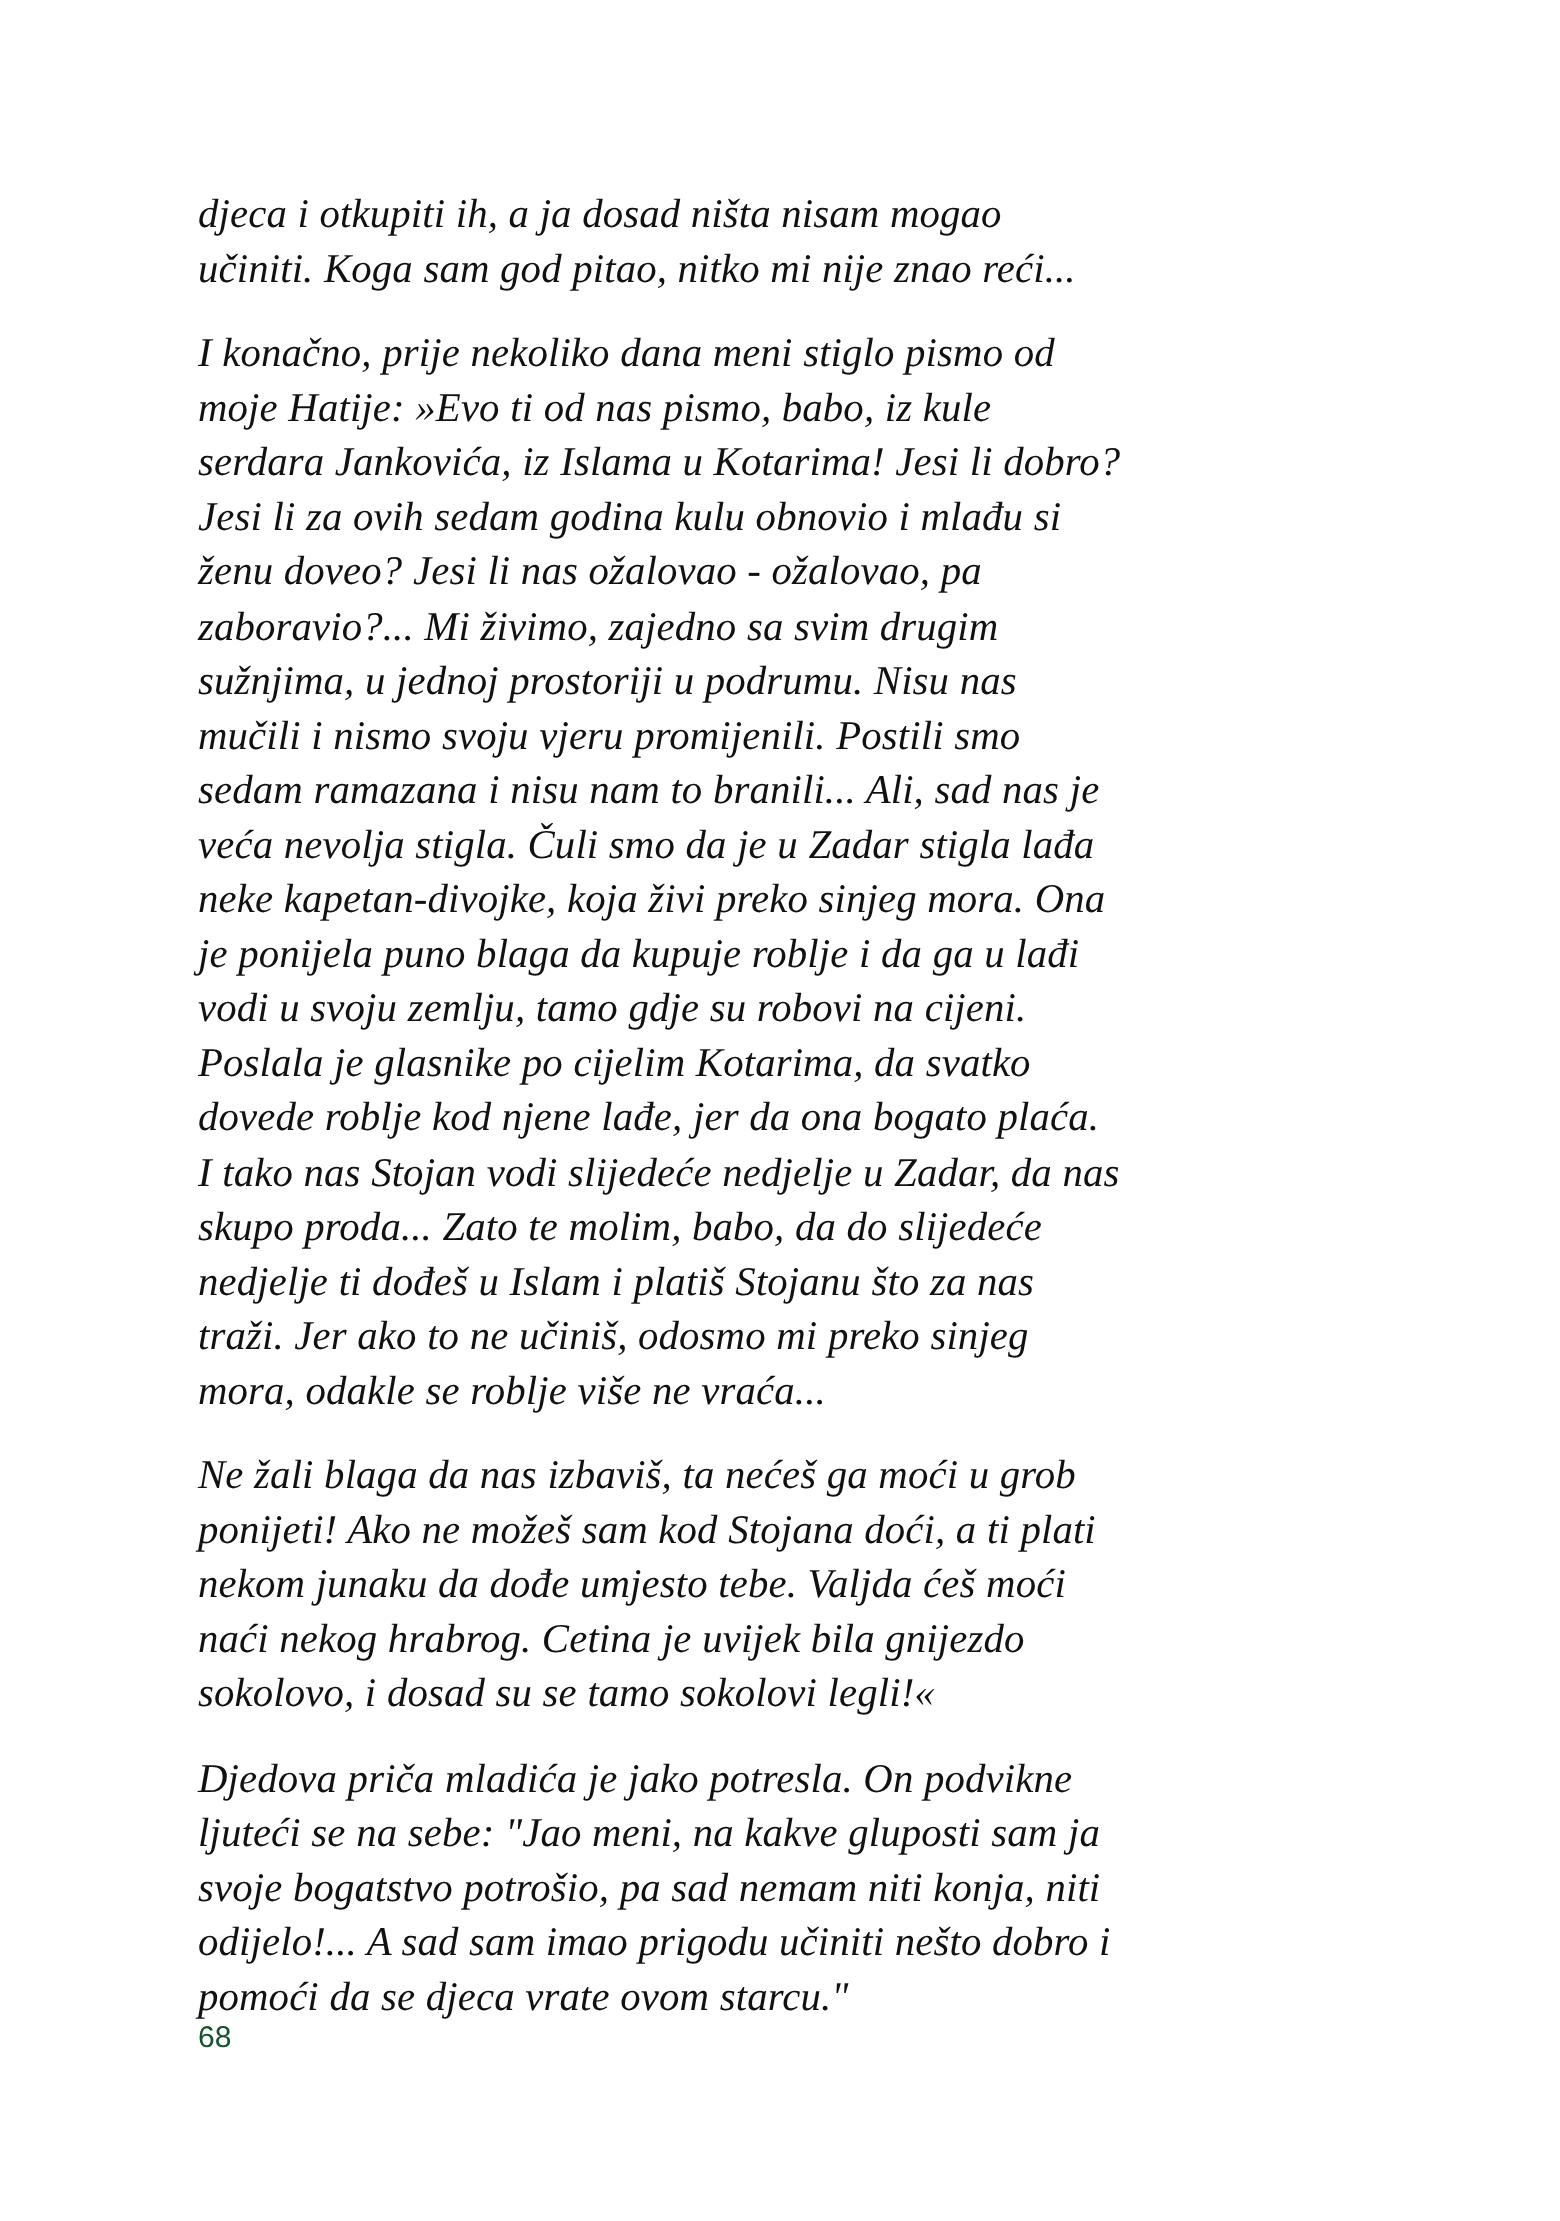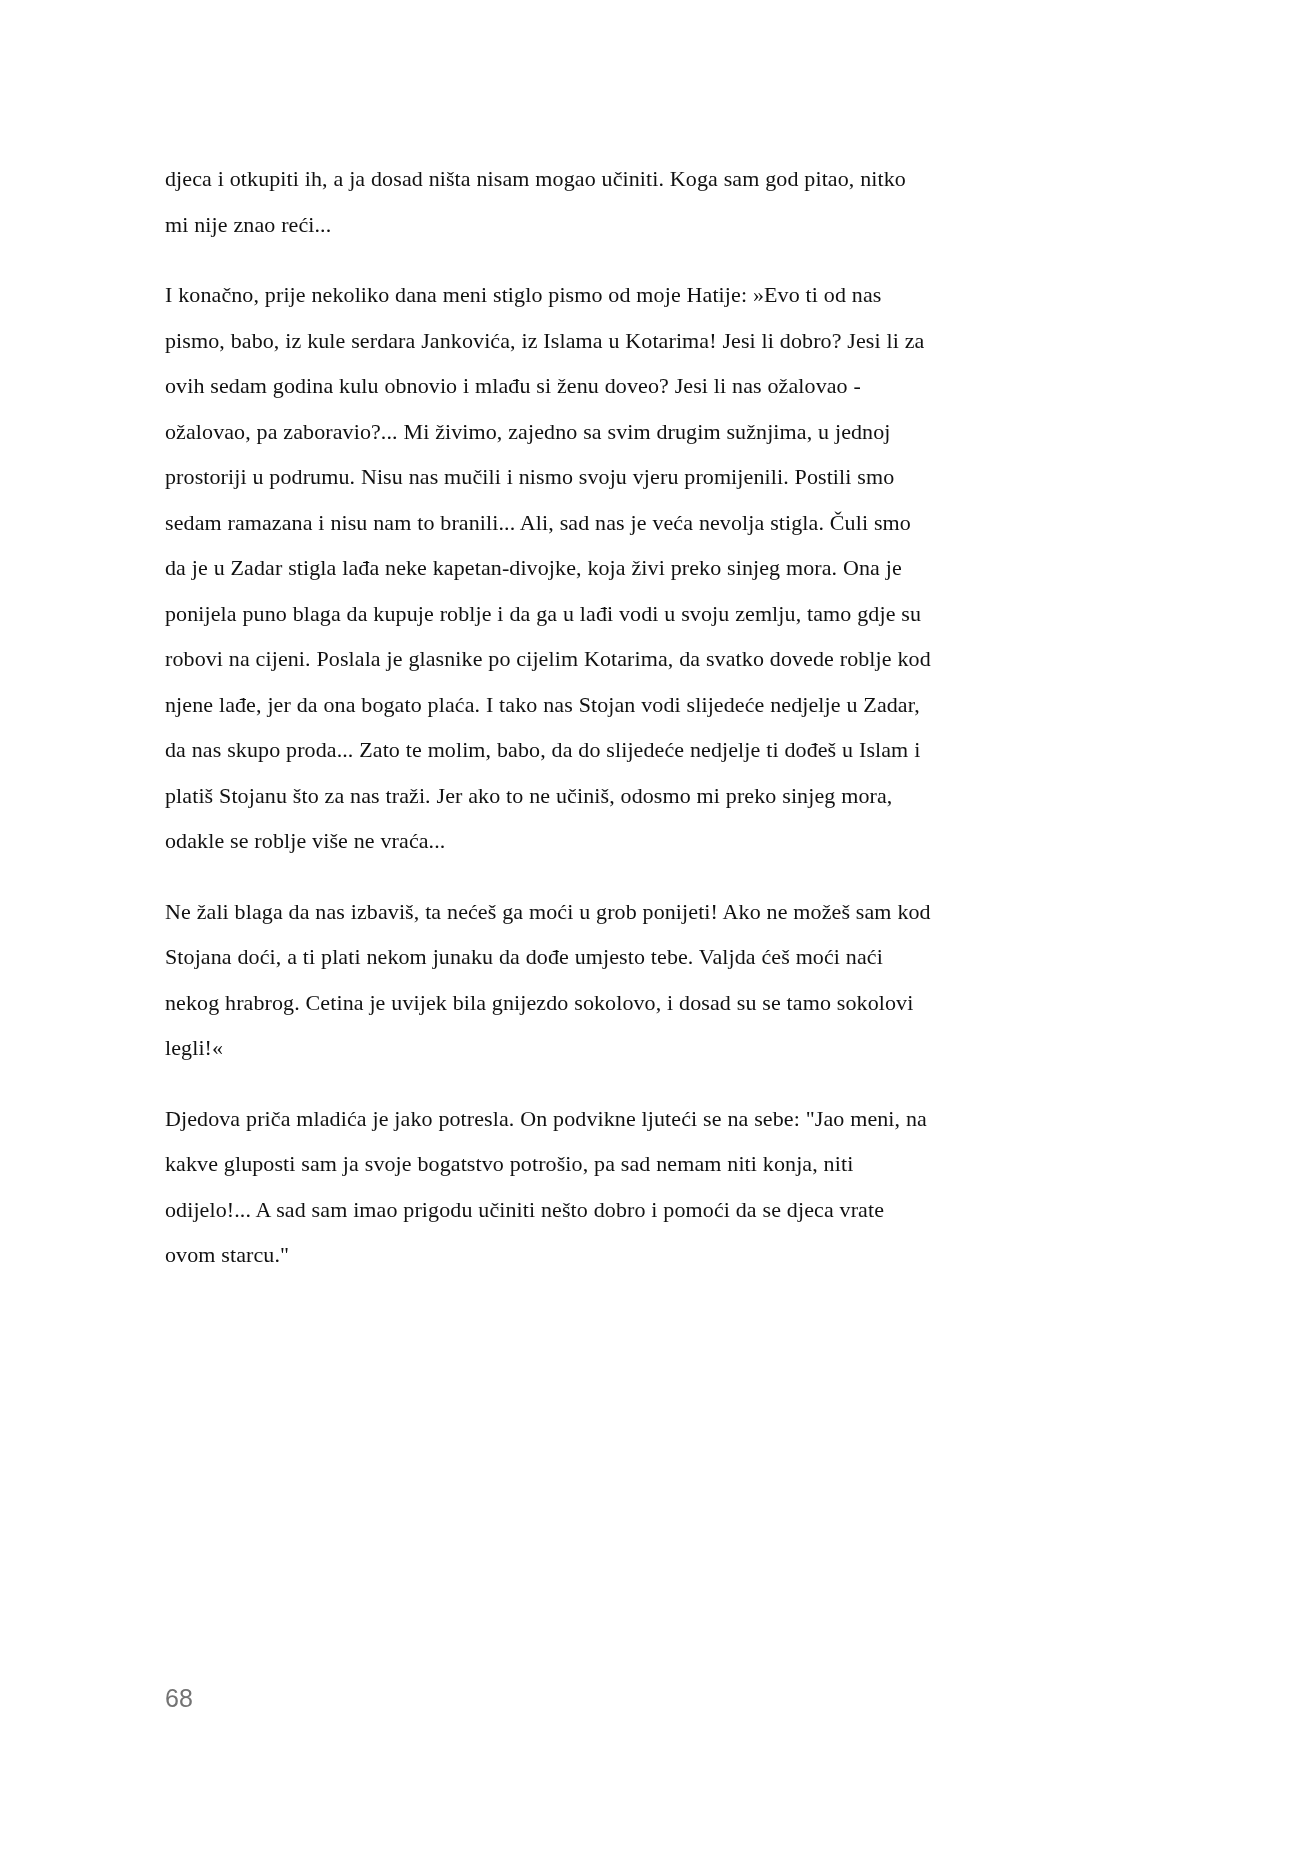--- a/index.html
+++ b/index.html
@@ -26,42 +26,43 @@
 
   .text-column {
     position: absolute;
     left: 165px;
     top: 156px;
     width: 770px;
   }
 
   .para {
     font-family: "Liberation Serif", "DejaVu Serif", serif;
-    font-size: 22px;
+    font-size: 34px;
     line-height: 45.5px;
     color: #111111;
     margin: 0 0 25px 0;
     text-align: left;
     letter-spacing: 0.1px;
     word-spacing: 0.2px;
+    font-style: italic;
     -webkit-font-smoothing: antialiased;
   }
 
   .para:last-of-type {
     margin-bottom: 16px;
   }
 
   .page-number {
     position: absolute;
     left: 165px;
     top: 1683px;
     font-family: "Liberation Sans", "DejaVu Sans", sans-serif;
     font-size: 25px;
     line-height: 30px;
-    color: #737373;
+    color: #14532d;
   }
 </style>
 </head>
 <body>
 
 <div class="page">
 
   <div class="text-column">
     <p class="para">djeca i otkupiti ih, a ja dosad ništa nisam mogao učiniti. Koga sam god pitao, nitko mi nije znao reći...</p>
     <p class="para">I konačno, prije nekoliko dana meni stiglo pismo od moje Hatije: »Evo ti od nas pismo, babo, iz kule serdara Jankovića, iz Islama u Kotarima! Jesi li dobro? Jesi li za ovih sedam godina kulu obnovio i mlađu si ženu doveo? Jesi li nas ožalovao - ožalovao, pa zaboravio?... Mi živimo, zajedno sa svim drugim sužnjima, u jednoj prostoriji u podrumu. Nisu nas mučili i nismo svoju vjeru promijenili. Postili smo sedam ramazana i nisu nam to branili... Ali, sad nas je veća nevolja stigla. Čuli smo da je u Zadar stigla lađa neke kapetan-divojke, koja živi preko sinjeg mora. Ona je ponijela puno blaga da kupuje roblje i da ga u lađi vodi u svoju zemlju, tamo gdje su robovi na cijeni. Poslala je glasnike po cijelim Kotarima, da svatko dovede roblje kod njene lađe, jer da ona bogato plaća. I tako nas Stojan vodi slijedeće nedjelje u Zadar, da nas skupo proda... Zato te molim, babo, da do slijedeće nedjelje ti dođeš u Islam i platiš Stojanu što za nas traži. Jer ako to ne učiniš, odosmo mi preko sinjeg mora, odakle se roblje više ne vraća...</p>

